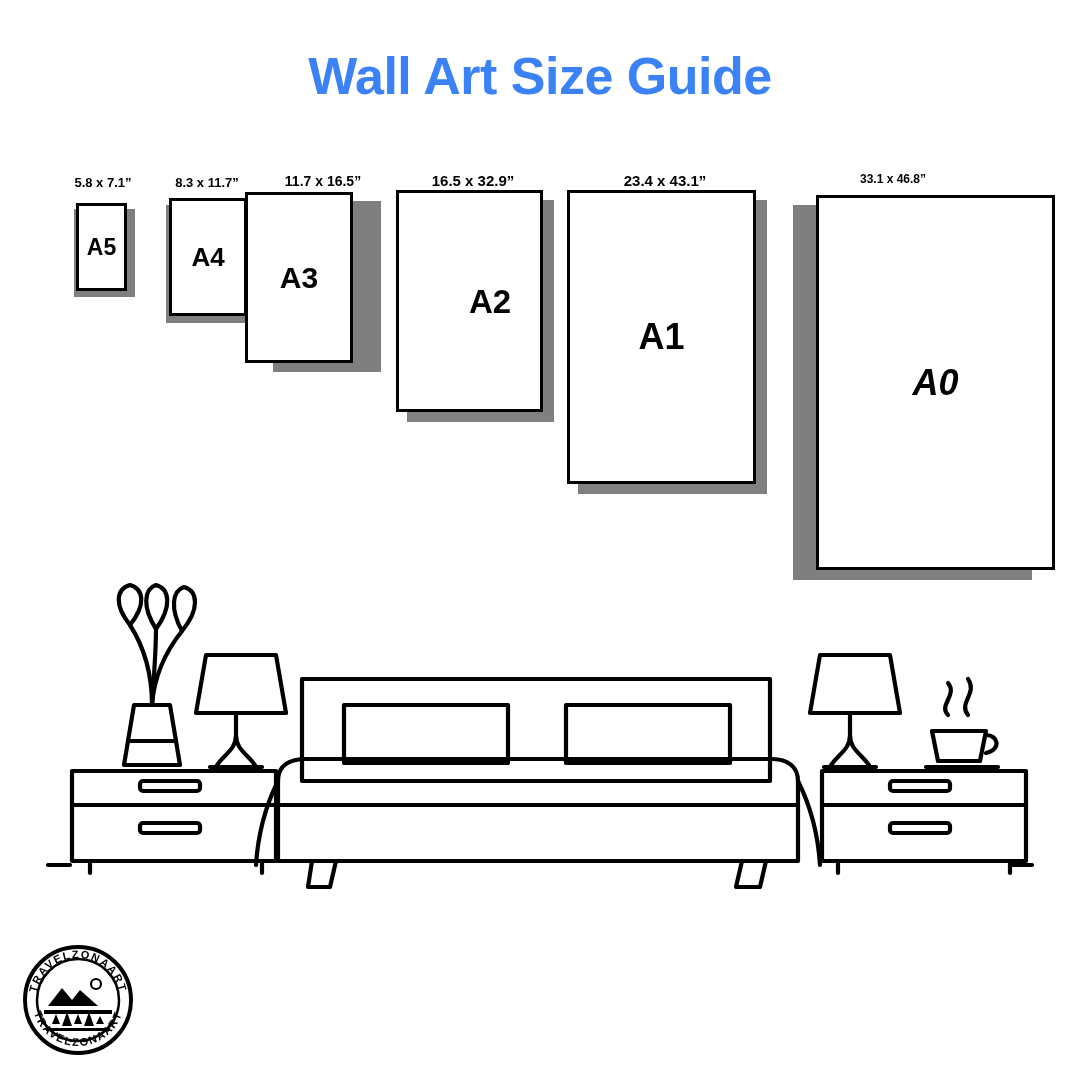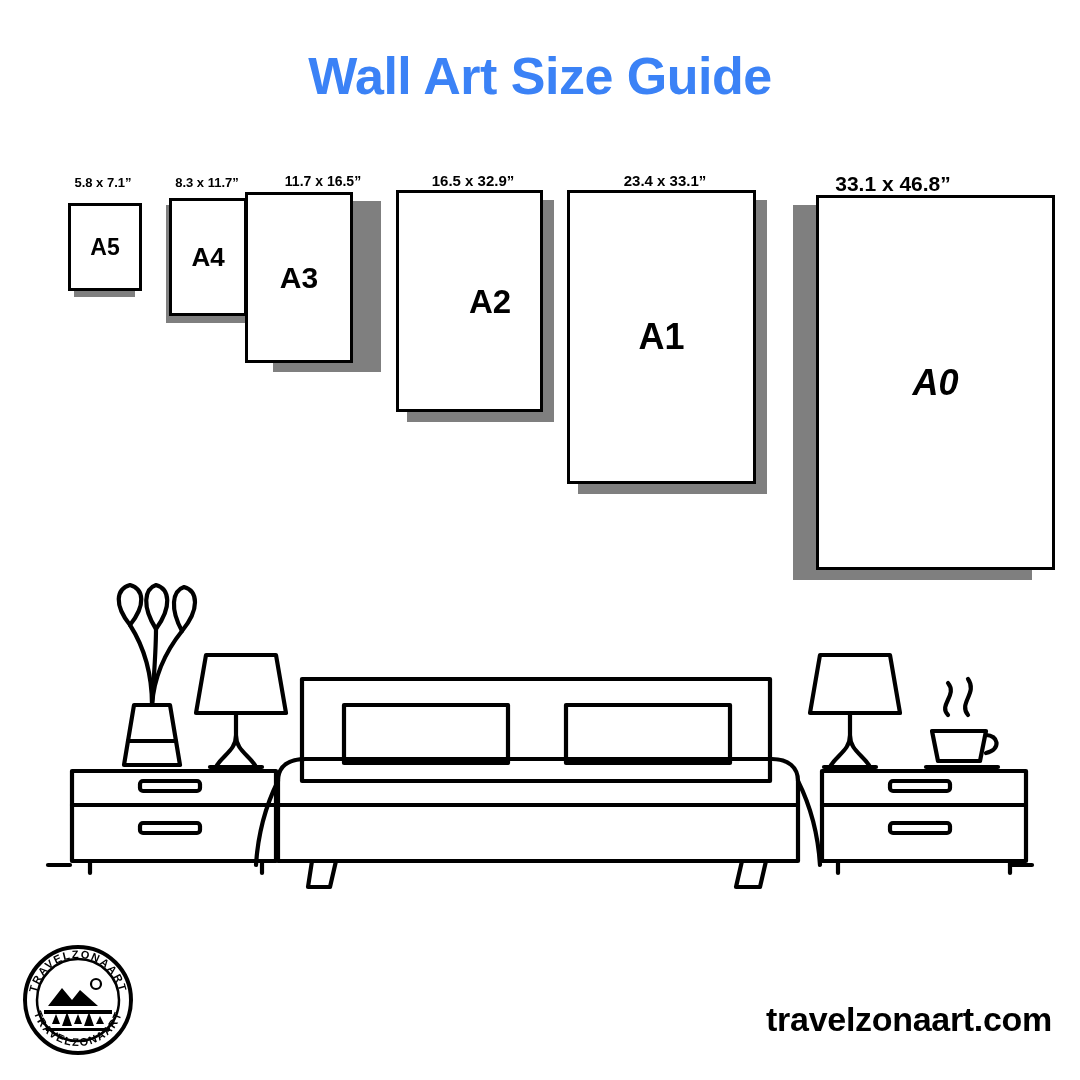--- a/index.html
+++ b/index.html
@@ -101,21 +101,21 @@
 
 <div id="page">
 
   <div class="title">Wall Art Size Guide</div>
 
   <div id="frames">
 
     <div class="frame-group">
       <div class="frame-dims" style="left:60px; top:175px; width:86px; font-size:13px;">5.8 x 7.1”</div>
       <div class="frame-shadow" style="left:74px; top:209px; width:61px; height:88px;"></div>
-      <div class="frame-box" style="left:68px; top:203px; width:74px; height:88px;">
+      <div class="frame-box" style="left:76px; top:203px; width:51px; height:88px;">
         <span class="frame-label" style="font-size:23px;">A5</span>
       </div>
     </div>
 
     <div class="frame-group">
       <div class="frame-dims" style="left:155px; top:175px; width:104px; font-size:13px;">8.3 x 11.7”</div>
       <div class="frame-shadow" style="left:166px; top:205px; width:83px; height:118px;"></div>
       <div class="frame-box" style="left:169px; top:198px; width:78px; height:118px;">
         <span class="frame-label" style="font-size:26px;">A4</span>
       </div>
@@ -131,29 +131,29 @@
 
     <div class="frame-group">
       <div class="frame-dims" style="left:408px; top:172px; width:130px; font-size:15px;">16.5 x 32.9”</div>
       <div class="frame-shadow" style="left:407px; top:200px; width:147px; height:222px;"></div>
       <div class="frame-box" style="left:396px; top:190px; width:147px; height:222px;padding-left:41px;">
         <span class="frame-label" style="font-size:33px;">A2</span>
       </div>
     </div>
 
     <div class="frame-group">
-      <div class="frame-dims" style="left:600px; top:172px; width:130px; font-size:15px;">23.4 x 33.1”</div>
+      <div class="frame-dims" style="left:600px; top:172px; width:130px; font-size:15px;">23.4 x 43.1”</div>
       <div class="frame-shadow" style="left:578px; top:200px; width:189px; height:294px;"></div>
       <div class="frame-box" style="left:567px; top:190px; width:189px; height:294px;">
         <span class="frame-label" style="font-size:36px;">A1</span>
       </div>
     </div>
 
     <div class="frame-group">
-      <div class="frame-dims" style="left:828px; top:172px; width:130px; font-size:21px;">33.1 x 46.8”</div>
+      <div class="frame-dims" style="left:828px; top:172px; width:130px; font-size:12px;">33.1 x 46.8”</div>
       <div class="frame-shadow" style="left:793px; top:205px; width:239px; height:375px;"></div>
       <div class="frame-box" style="left:816px; top:195px; width:239px; height:375px;font-style:italic;">
         <span class="frame-label" style="font-size:36px;">A0</span>
       </div>
     </div>
 
   </div>
 
   <svg id="furniture" viewBox="0 0 1020 340">
     <g fill="none" stroke="#000000" stroke-width="4.2" stroke-linejoin="round" stroke-linecap="round">
@@ -256,15 +256,14 @@
     <g fill="#000000">
       <path d="M34,84 L38,74 L42,84 Z"></path>
       <path d="M44,86 L49,72 L54,86 Z"></path>
       <path d="M56,84 L60,74 L64,84 Z"></path>
       <path d="M66,86 L71,72 L76,86 Z"></path>
       <path d="M78,84 L82,76 L86,84 Z"></path>
     </g>
     <path d="M28,88 L92,88 L92,91 L28,91 Z" fill="#000000"></path>
   </svg>
 
-  <div class="website">travelzonaart.com</div>
 
 </div>
 
 </body></html>

